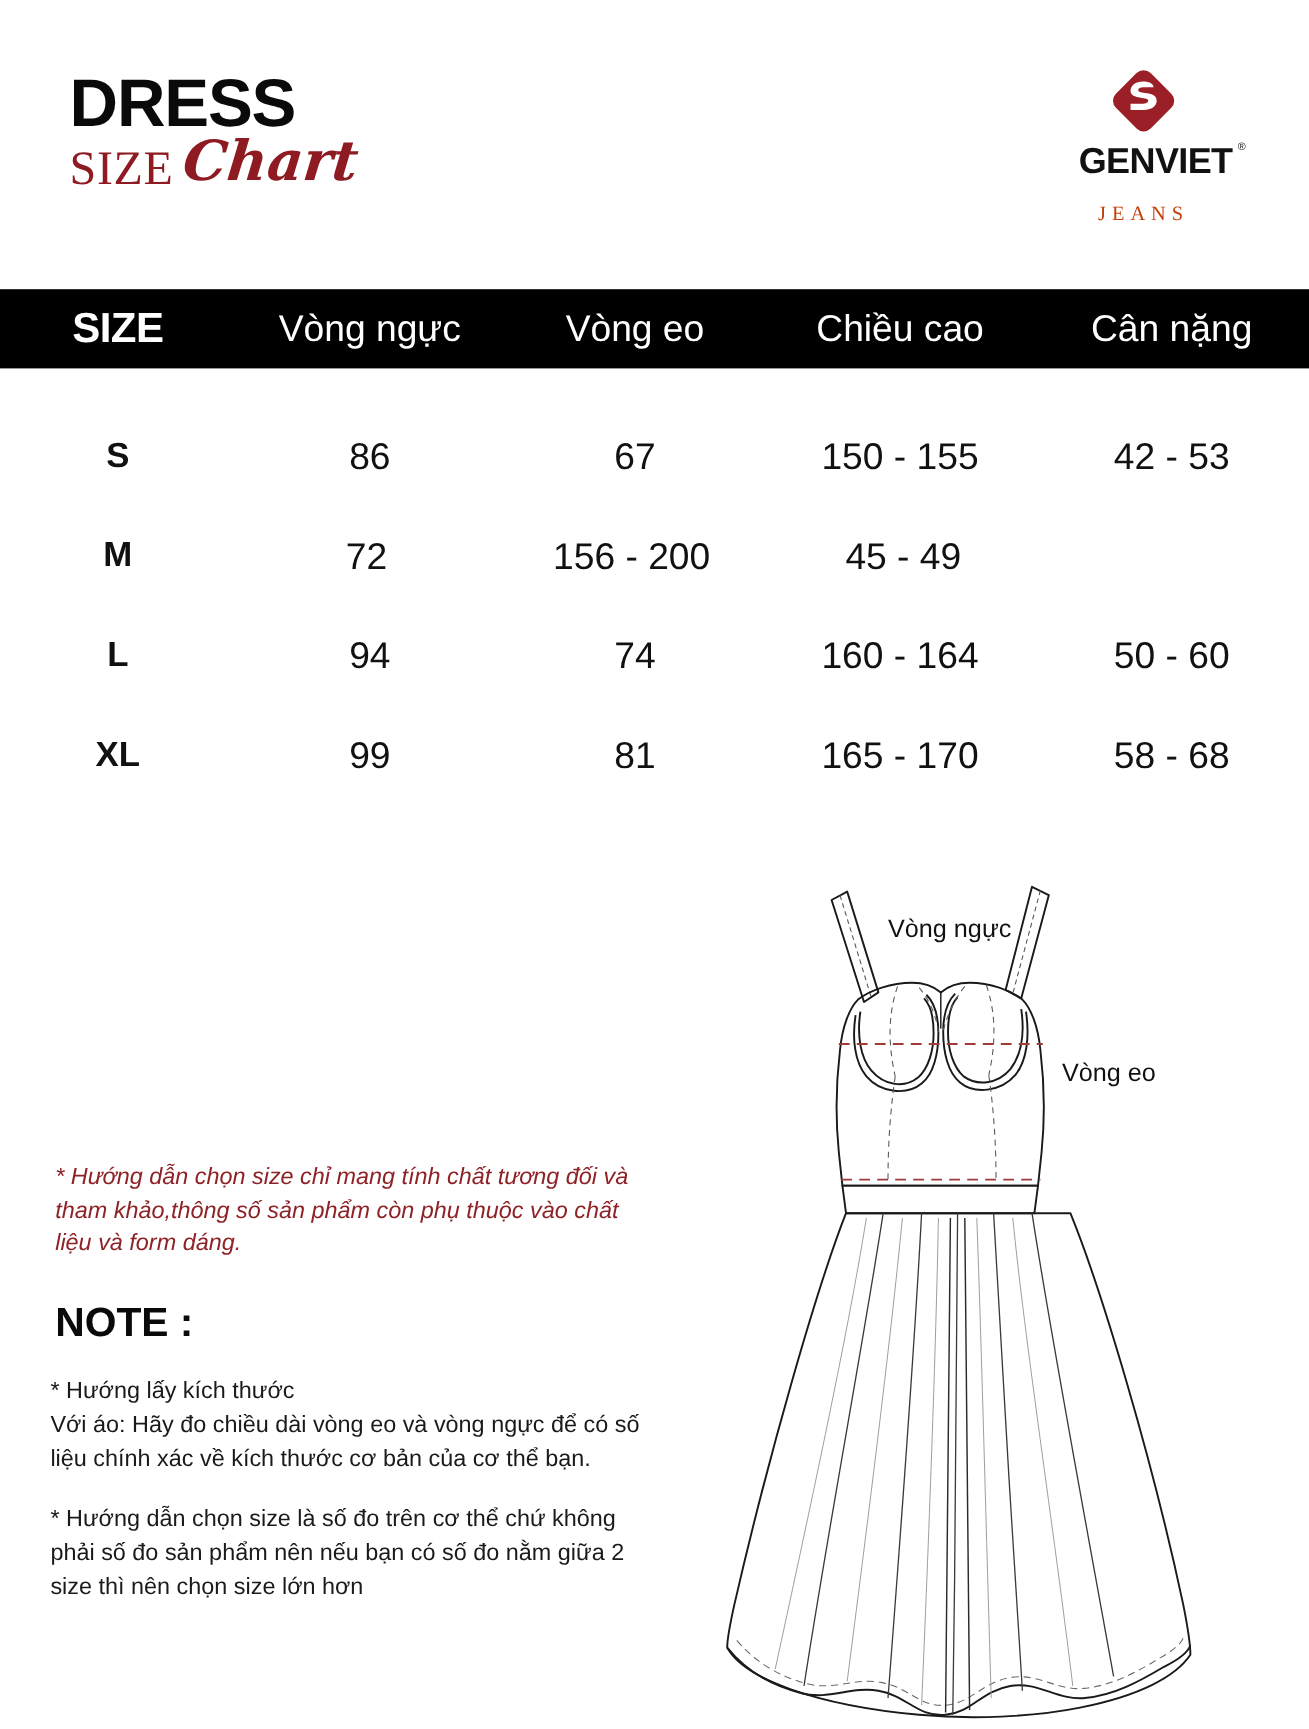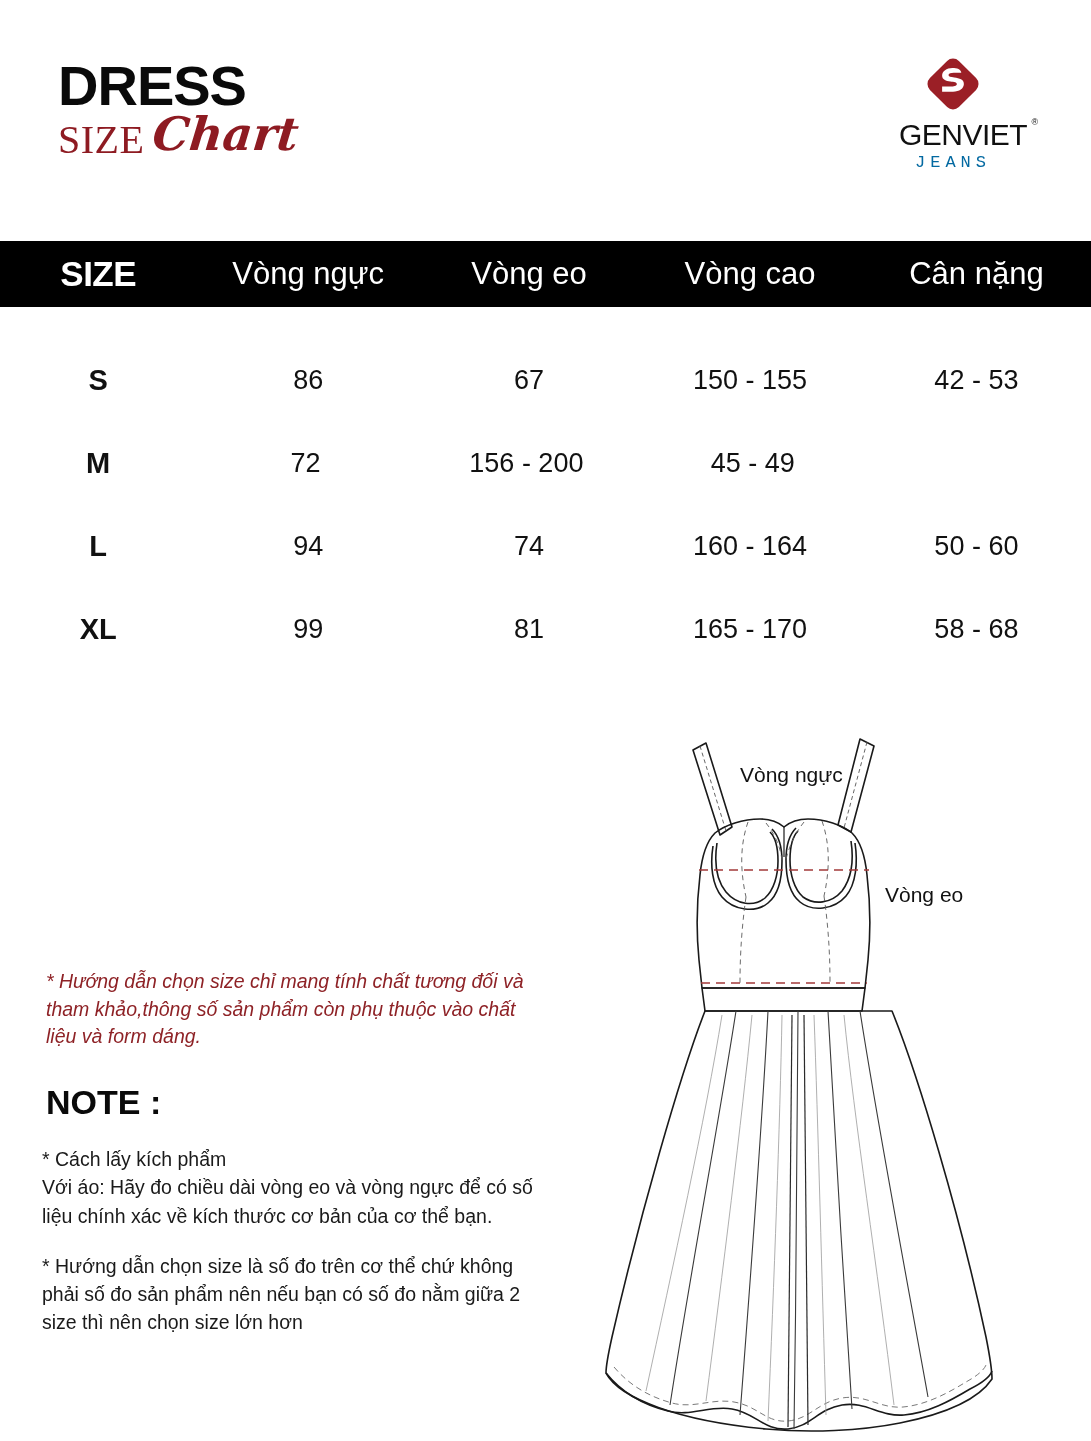--- a/index.html
+++ b/index.html
@@ -83,40 +83,40 @@
     height: 64px;
     margin: 0 auto 4px auto;
     display: block;
   }
   #logo-name-row {
     position: relative;
     display: inline-block;
   }
   #logo-name {
     font-family: "Liberation Sans", sans-serif;
-    font-weight: normal;
+    font-weight: bold;
     font-size: 30px;
     letter-spacing: -0.5px;
     color: #111111;
     line-height: 1;
     margin-left: 20px;
   }
   #logo-reg {
     position: absolute;
     right: -11px;
     top: -3px;
     font-size: 9px;
     color: #111111;
   }
   #logo-sub {
-    font-family: Liberation Mono, monospace;
+    font-family: Liberation Serif, serif;
     font-size: 17px;
     letter-spacing: 5px;
-    color: #0369a1;
-    margin-top: 3px;
+    color: #c2410c;
+    margin-top: 18px;
   }
 
   
   #size-table {
     position: absolute;
     left: 0;
     top: 241px;
     width: 1091px;
   }
   .table-header {
@@ -146,21 +146,21 @@
     letter-spacing: -0.5px;
   }
 
   .table-row {
     display: flex;
     align-items: center;
     height: 83px;
   }
   .table-row .cell {
     color: #111111;
-    font-size: 27px;
+    font-size: 31px;
   }
   .table-row .cell.size-label {
     font-weight: bold;
     font-size: 29px;
   }
 
   
   #disclaimer {
     position: absolute;
     left: 46px;
@@ -243,21 +243,21 @@
       <div id="logo-sub">JEANS</div>
     </div>
   </div>
 
   <div id="size-table">
 
     <div class="table-header">
       <div class="cell col-size hdr-size">SIZE</div>
       <div class="cell col-bust">Vòng ngực</div>
       <div class="cell col-waist">Vòng eo</div>
-      <div class="cell col-height">Vòng cao</div>
+      <div class="cell col-height">Chiều cao</div>
       <div class="cell col-weight">Cân nặng</div>
     </div>
 
     <div style="height:32px"></div>
 
     <div class="table-row">
       <div class="cell col-size size-label">S</div>
       <div class="cell col-bust">86</div>
       <div class="cell col-waist">67</div>
       <div class="cell col-height">150 - 155</div>
@@ -285,21 +285,21 @@
       <div class="cell col-waist">81</div>
       <div class="cell col-height">165 - 170</div>
       <div class="cell col-weight">58 - 68</div>
     </div>
   </div>
 
   <div id="disclaimer">* Hướng dẫn chọn size chỉ mang tính chất tương đối và tham khảo,thông số sản phẩm còn phụ thuộc vào chất liệu và form dáng.</div>
 
   <div id="note-title">NOTE :</div>
   <div id="note-body">
-    <p>* Cách lấy kích phẩm</p>
+    <p>* Hướng lấy kích thước</p>
     <p>Với áo: Hãy đo chiều dài vòng eo và vòng ngực để có số liệu chính xác về kích thước cơ bản của cơ thể bạn.</p>
     <div class="para-gap"></div>
     <p>* Hướng dẫn chọn size là số đo trên cơ thể chứ không phải số đo sản phẩm nên nếu bạn có số đo nằm giữa 2 size thì nên chọn size lớn hơn</p>
   </div>
 
   <div id="dress-figure">
     <svg id="dress-svg" width="500" height="726" viewBox="0 0 500 726">
       <g fill="none" stroke="#1a1a1a" stroke-width="1.6" stroke-linejoin="round">
 
         <path d="M146 28 L133 35 L160 120 L172 112 Z"></path>

